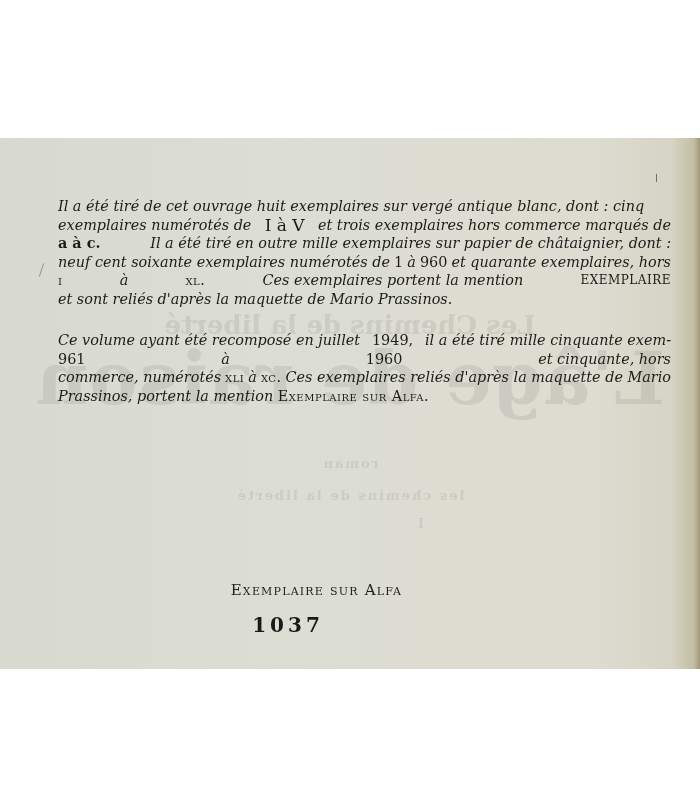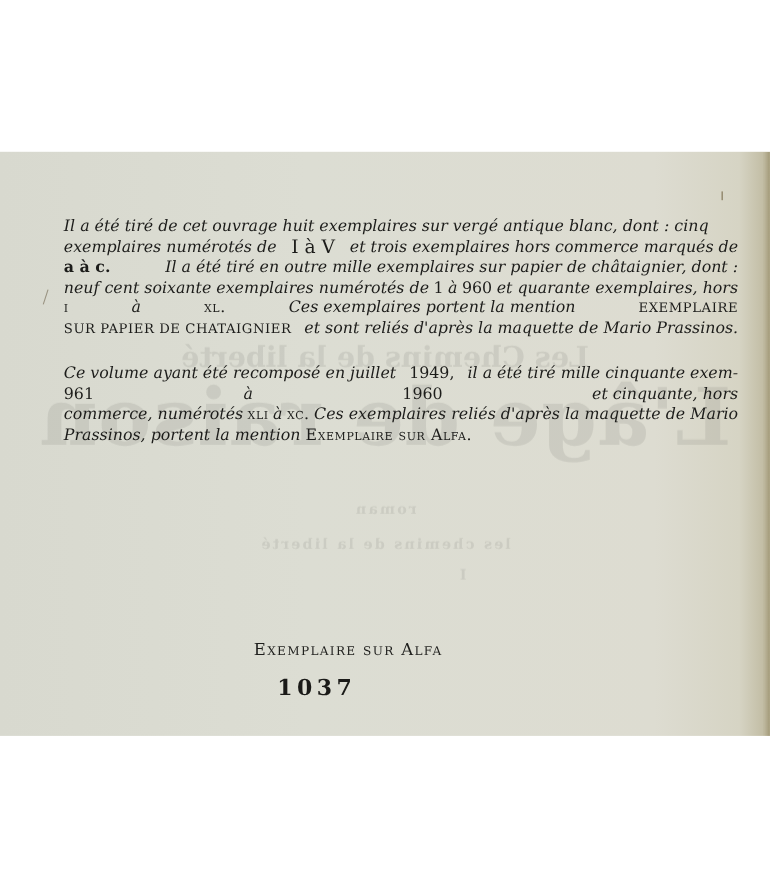--- a/index.html
+++ b/index.html
@@ -170,21 +170,20 @@
       <span>et quarante exemplaires, hors</span>
     </span>
     <span class="justify-line it">
       <span class="sc">i</span>
       <span>à</span>
       <span class="sc">xl.</span>
       <span>Ces exemplaires portent la mention</span>
       <span class="sc" style="text-transform:uppercase; font-size:12px;">exemplaire</span>
     </span>
     <span class="justify-line it">
-      <span class="sc" style="text-transform:uppercase; font-size:12px;">sur papier de chataignier</span>
       <span>et sont reliés d'après la maquette de Mario Prassinos.</span>
     </span>
   </div>
 
   <div class="text-block" id="para2">
     <span class="justify-line it">
       <span>Ce volume ayant été recomposé en juillet</span>
       <span class="num-old">1949,</span>
       <span>il a été tiré mille cinquante exem-</span>
     </span>

